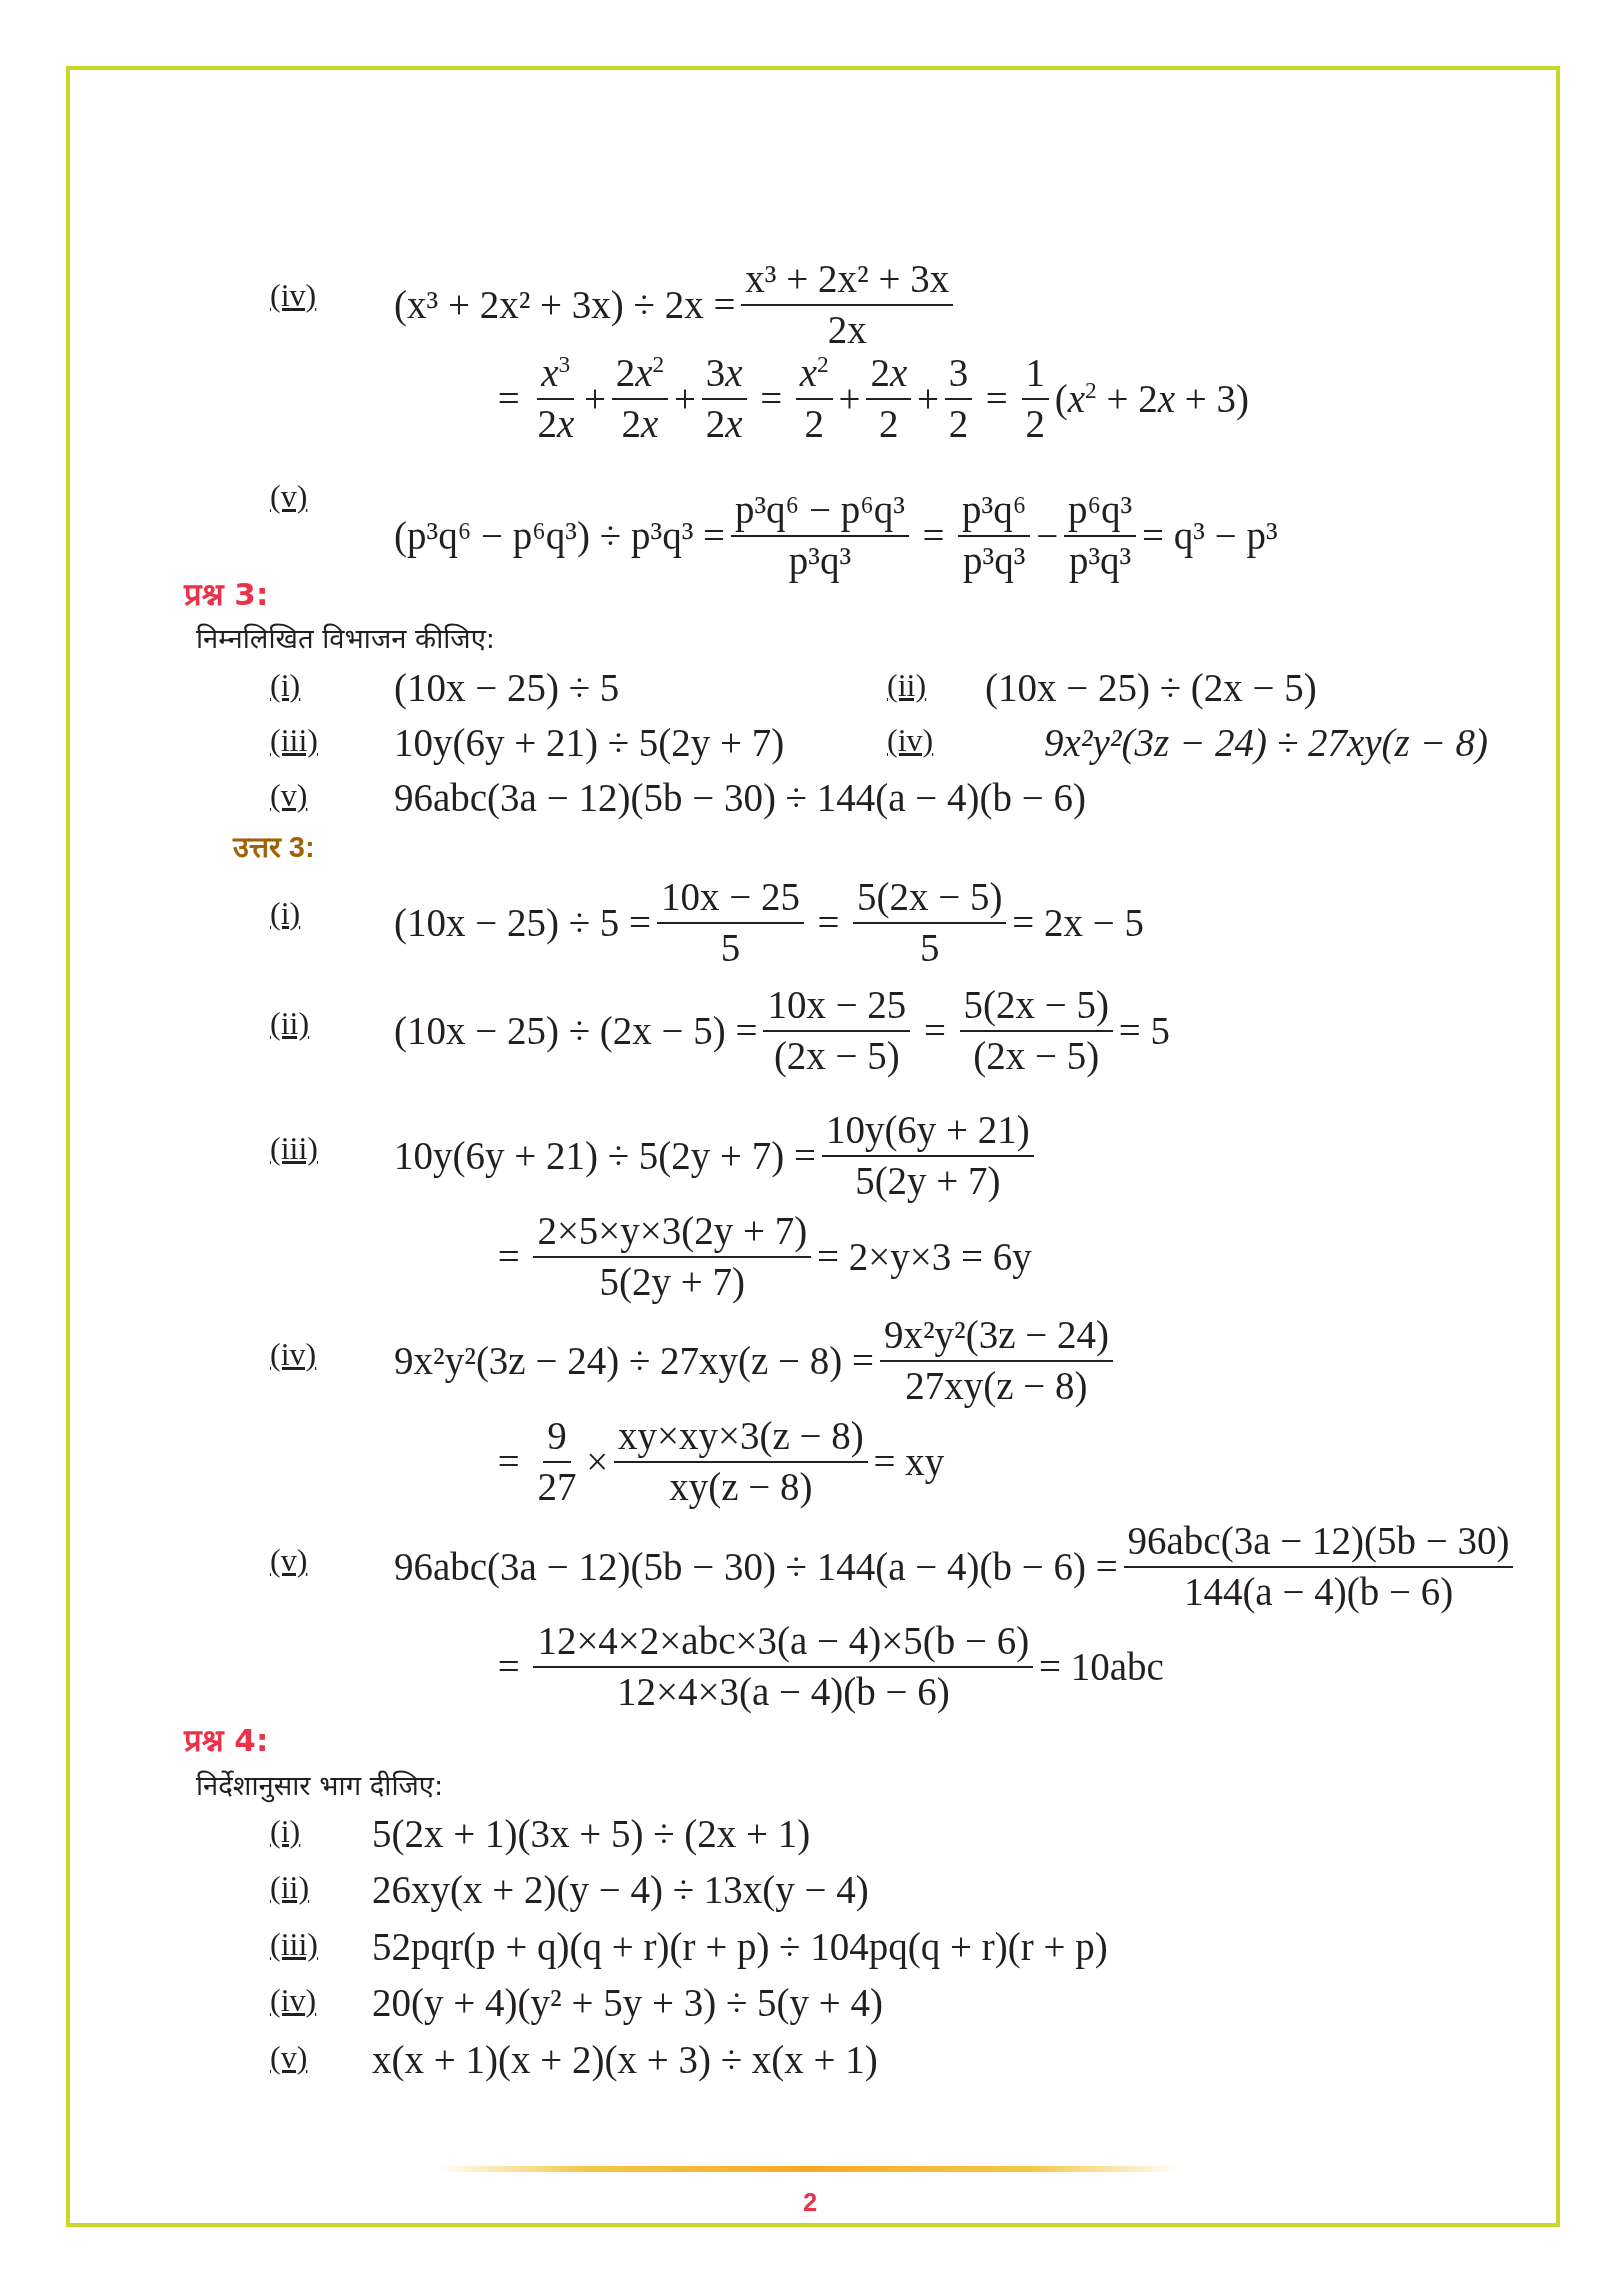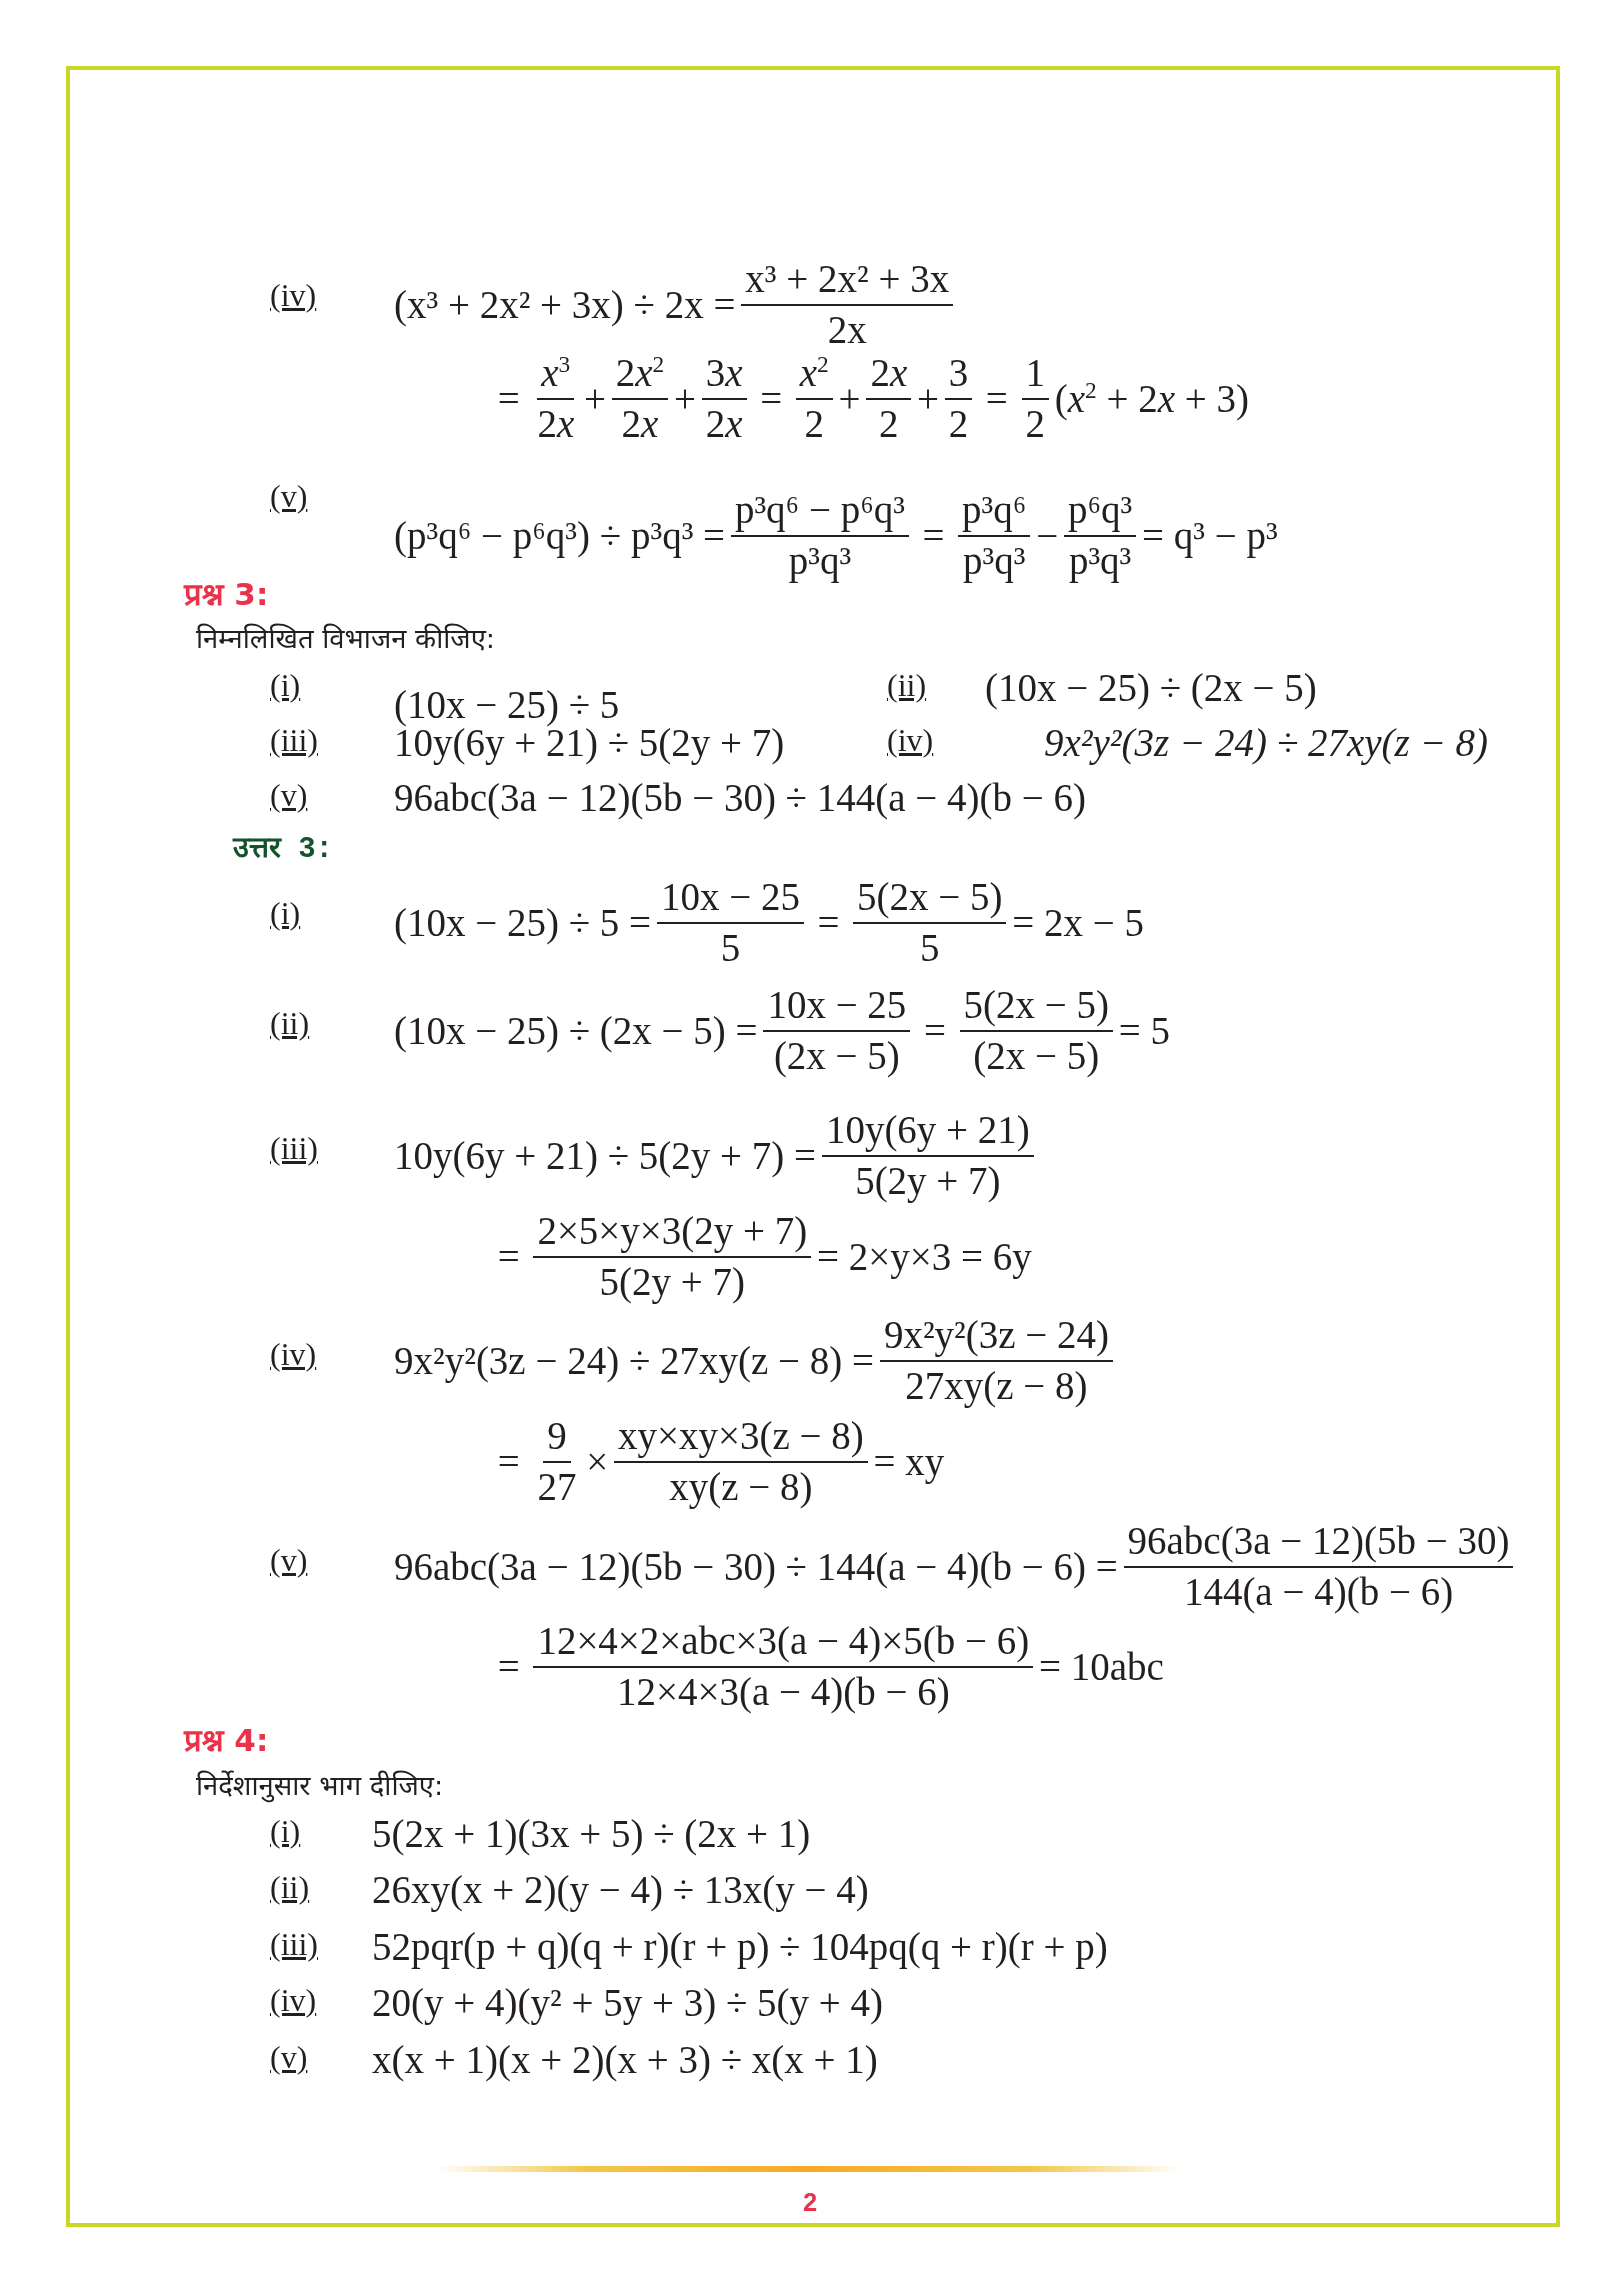--- a/index.html
+++ b/index.html
@@ -9,21 +9,21 @@
            border: 4.9px solid #c9d62a; box-sizing: content-box; }
   .abs { position: absolute; white-space: nowrap; }
   .roman { font-size: 32px; text-decoration: underline; }
   .math { font-size: 39px; display: inline-flex; align-items: center; }
   .math i { font-style: italic; }
   .frac { display: inline-flex; flex-direction: column; align-items: center; vertical-align: middle; margin: 0 5.9px; }
   .frac .num { padding: 0 3.9px 2px 3.9px; border-bottom: 2px solid #231f20; line-height: 1.15; }
   .frac .den { padding: 2px 3.9px 0 3.9px; line-height: 1.15; }
   .op { margin: 0 7.8px; }
   .q-head { font-family: "DejaVu Sans", "Liberation Sans", sans-serif; font-weight: bold; font-size: 31px; color: #e8334a; }
-  .a-head { font-family: Liberation Mono, monospace; font-weight: bold; font-size: 29px; color: #14532d; }
+  .a-head { font-family: Liberation Sans, sans-serif; font-weight: bold; font-size: 29px; color: #a16207; }
   .instr { font-family: "DejaVu Sans", "Liberation Sans", sans-serif; font-size: 27.4px; color: #231f20; }
   .footer-line { position: absolute; left: 436px; top: 2166px; width: 745px; height: 5.9px;
                  background: linear-gradient(90deg, rgba(255,255,255,0) 0%, #f2c84a 20%, #f7a928 50%, #f2c84a 80%, rgba(255,255,255,0) 100%);
                  border-radius: 2.9px; }
   .page-num { position: absolute; left: 0; width: 1620px; top: 2188px; text-align: center;
               font-family: "Liberation Sans", sans-serif; font-weight: bold; font-size: 25.5px; color: #e8334a; }
   sup { font-size: 60%; vertical-align: 0.6em; line-height: 0; }
 </style>
 </head>
 <body>
@@ -94,21 +94,21 @@
       <span class="num">p⁶q³</span>
       <span class="den">p³q³</span>
     </span>
   <span>= q³ − p³</span>
 </div>
 
 <div class="abs q-head" style="left:184px; top:572px;">प्रश्न 3:</div>
 <div class="abs instr" style="left:196px; top:619px;">निम्नलिखित विभाजन कीजिए:</div>
 
 <div class="abs roman" style="left:270px; top:667px;">(i)</div>
-<div class="abs math" style="left:394px; top:665px;margin-top:17px;">(10x − 25) ÷ 5</div>
+<div class="abs math" style="left:394px; top:665px;">(10x − 25) ÷ 5</div>
 <div class="abs roman" style="left:887px; top:667px;">(ii)</div>
 <div class="abs math" style="left:985px; top:665px;">(10x − 25) ÷ (2x − 5)</div>
 
 <div class="abs roman" style="left:270px; top:722px;">(iii)</div>
 <div class="abs math" style="left:394px; top:720px;">10y(6y + 21) ÷ 5(2y + 7)</div>
 <div class="abs roman" style="left:887px; top:722px;">(iv)</div>
 <div class="abs math" style="left:1044px; top:720px;font-style:italic;">9x²y²(3z − 24) ÷ 27xy(z − 8)</div>
 
 <div class="abs roman" style="left:270px; top:777px;">(v)</div>
 <div class="abs math" style="left:394px; top:775px;">96abc(3a − 12)(5b − 30) ÷ 144(a − 4)(b − 6)</div>

